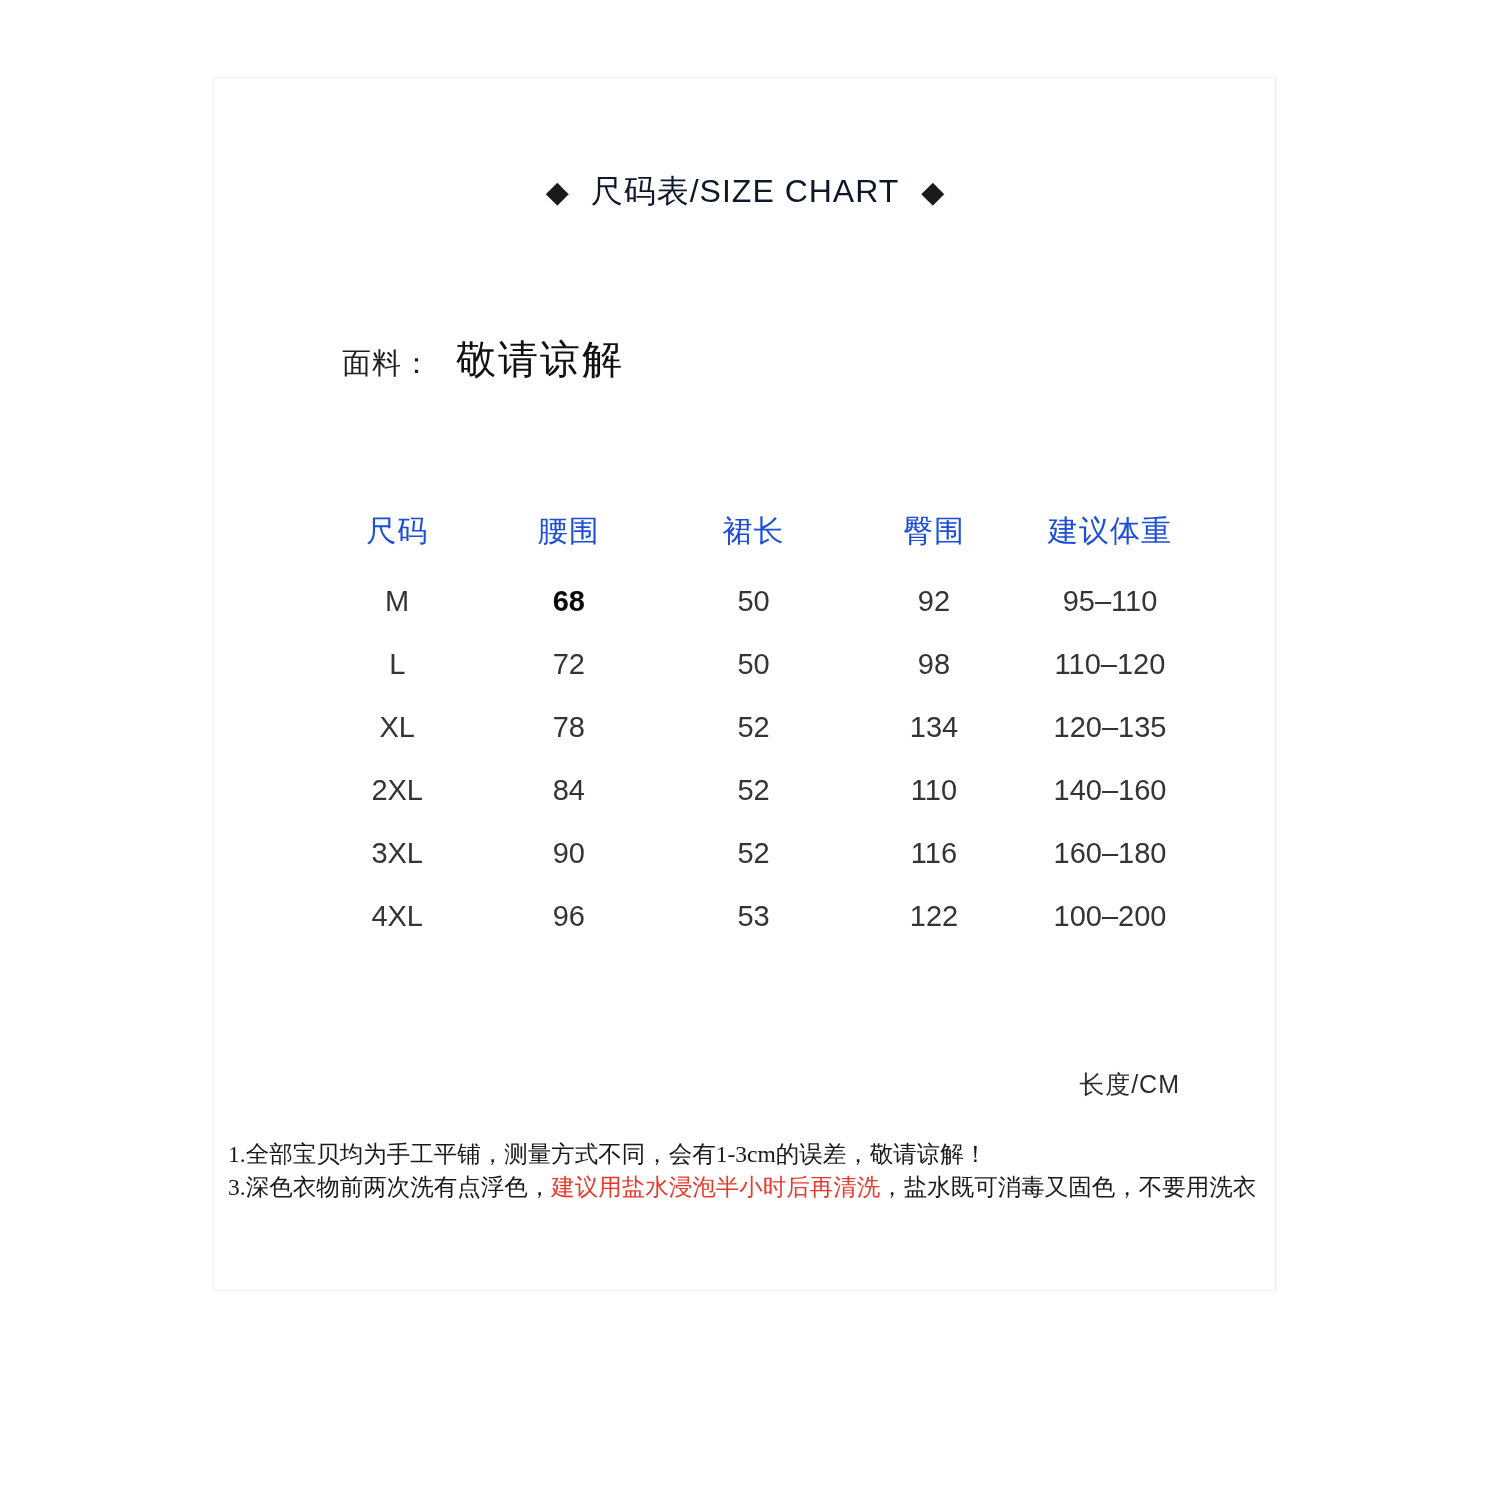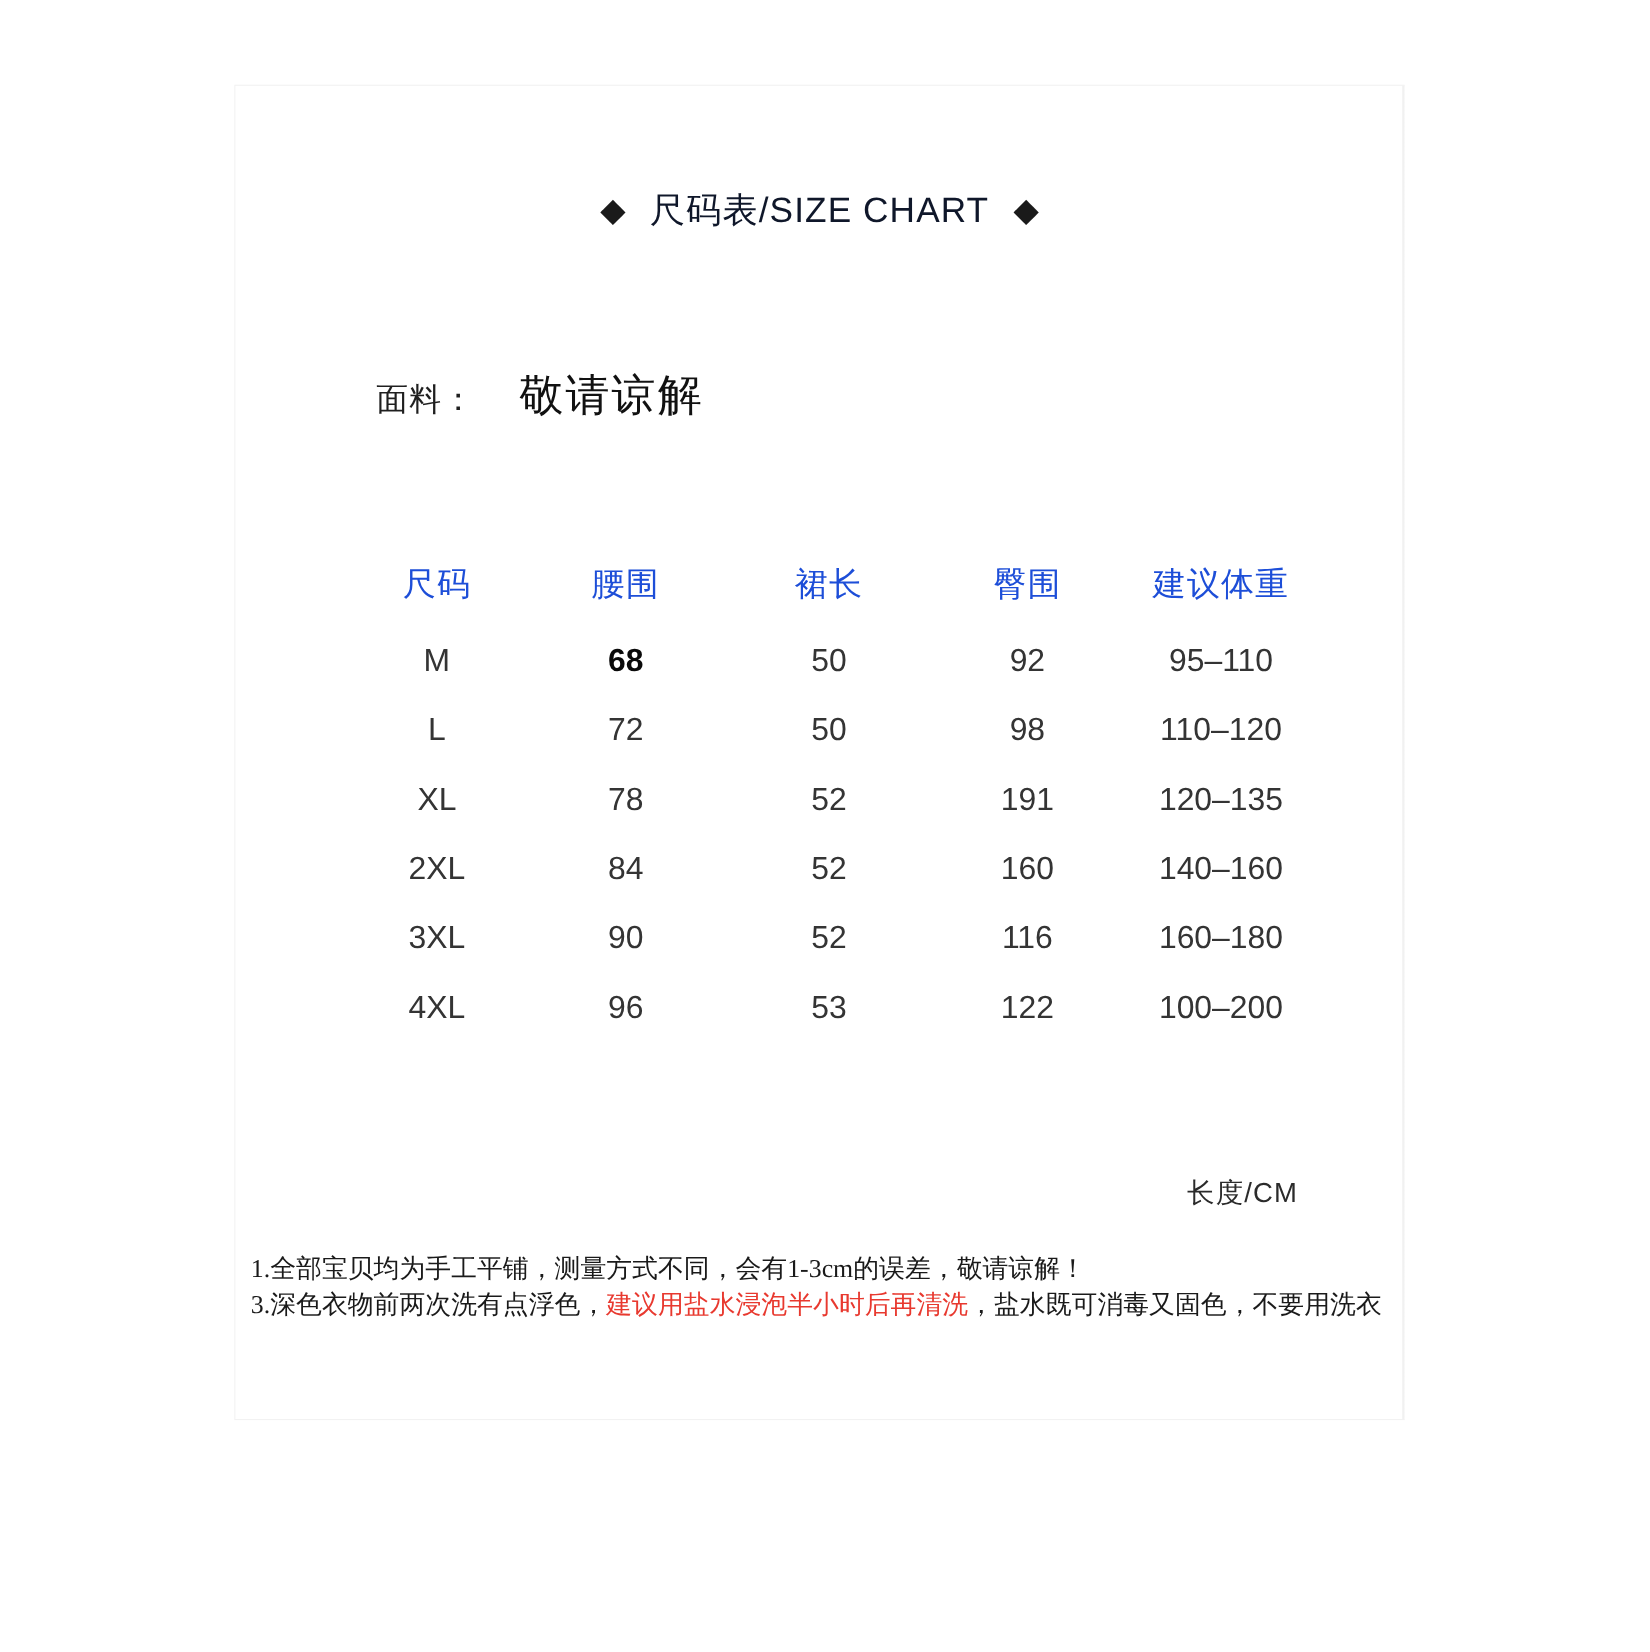--- a/index.html
+++ b/index.html
@@ -59,21 +59,20 @@
     white-space: nowrap;
   }
 
   
   .fabric-row {
     position: absolute;
     left: 128px;
     top: 254px;
     display: flex;
     align-items: baseline;
-    gap: 16px;
   }
   .fabric-label {
     font-size: 29px;
     color: #1f1f1f;
     letter-spacing: 1px;
   }
   .fabric-value {
     font-size: 40px;
     color: #111111;
     margin-left: 24px;
@@ -197,28 +196,28 @@
           <td>L</td>
           <td>72</td>
           <td>50</td>
           <td>98</td>
           <td>110–120</td>
         </tr>
         <tr>
           <td>XL</td>
           <td>78</td>
           <td>52</td>
-          <td>191</td>
+          <td>134</td>
           <td>120–135</td>
         </tr>
         <tr>
           <td>2XL</td>
           <td>84</td>
           <td>52</td>
-          <td>160</td>
+          <td>110</td>
           <td>140–160</td>
         </tr>
         <tr>
           <td>3XL</td>
           <td>90</td>
           <td>52</td>
           <td>116</td>
           <td>160–180</td>
         </tr>
         <tr>

